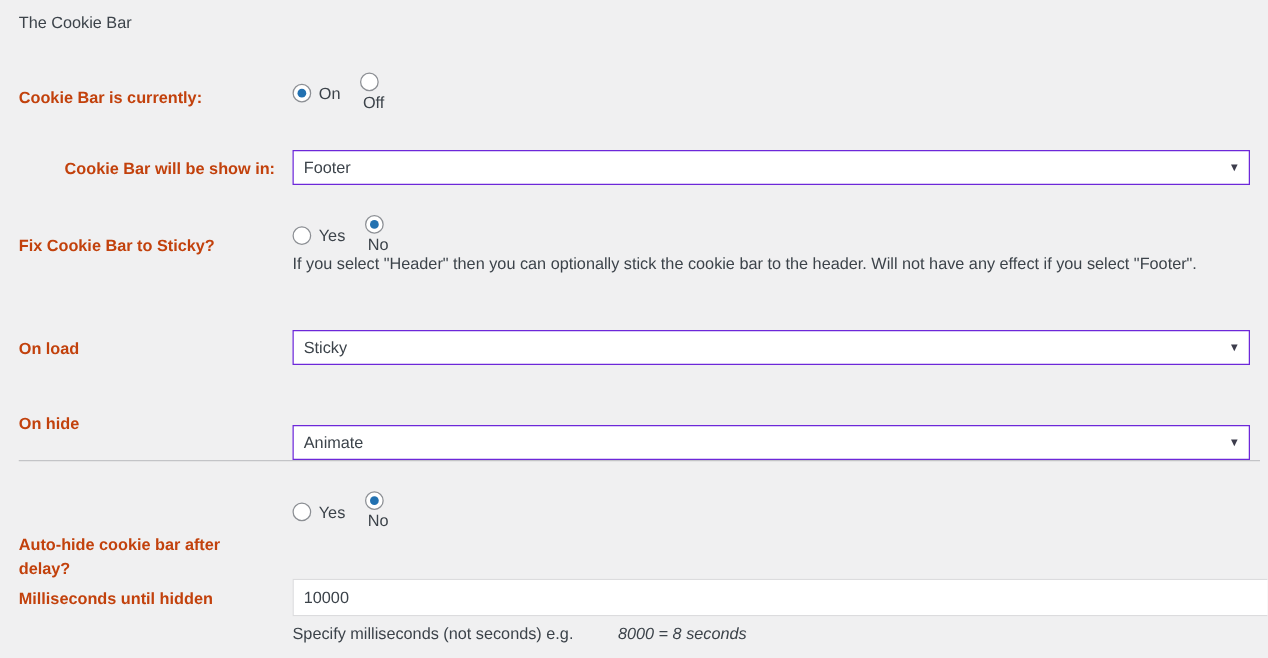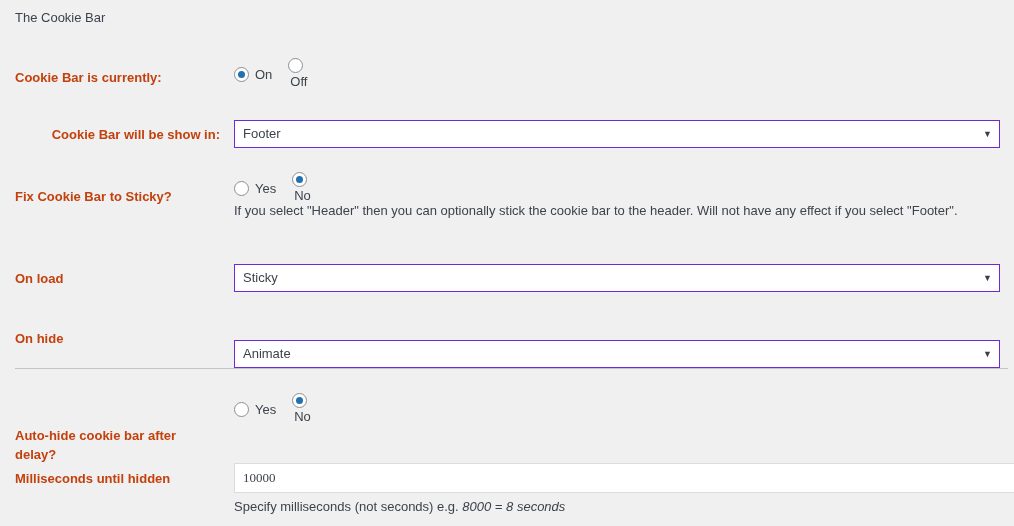--- a/index.html
+++ b/index.html
@@ -130,29 +130,28 @@
     box-sizing: border-box;
     position: relative;
   }
   .text-input .input-value {
     position: absolute;
     left: 8px;
     top: 0;
     line-height: 28px;
     font-size: 13px;
     color: #3c434a;
-    font-family: Liberation Serif, serif;
   }
 
   .help-text {
     font-size: 13px;
     color: #3c434a;
     line-height: 20px;
   }
-  .help-text .ital { font-style: italic; }
+  .help-text .ital { font-style: italic; margin-left: 32px; }
 
   .divider {
     position: absolute;
     left: 15px;
     width: 993px;
     height: 1px;
     background: #c3c4c7;
   }
 </style>
 </head>

